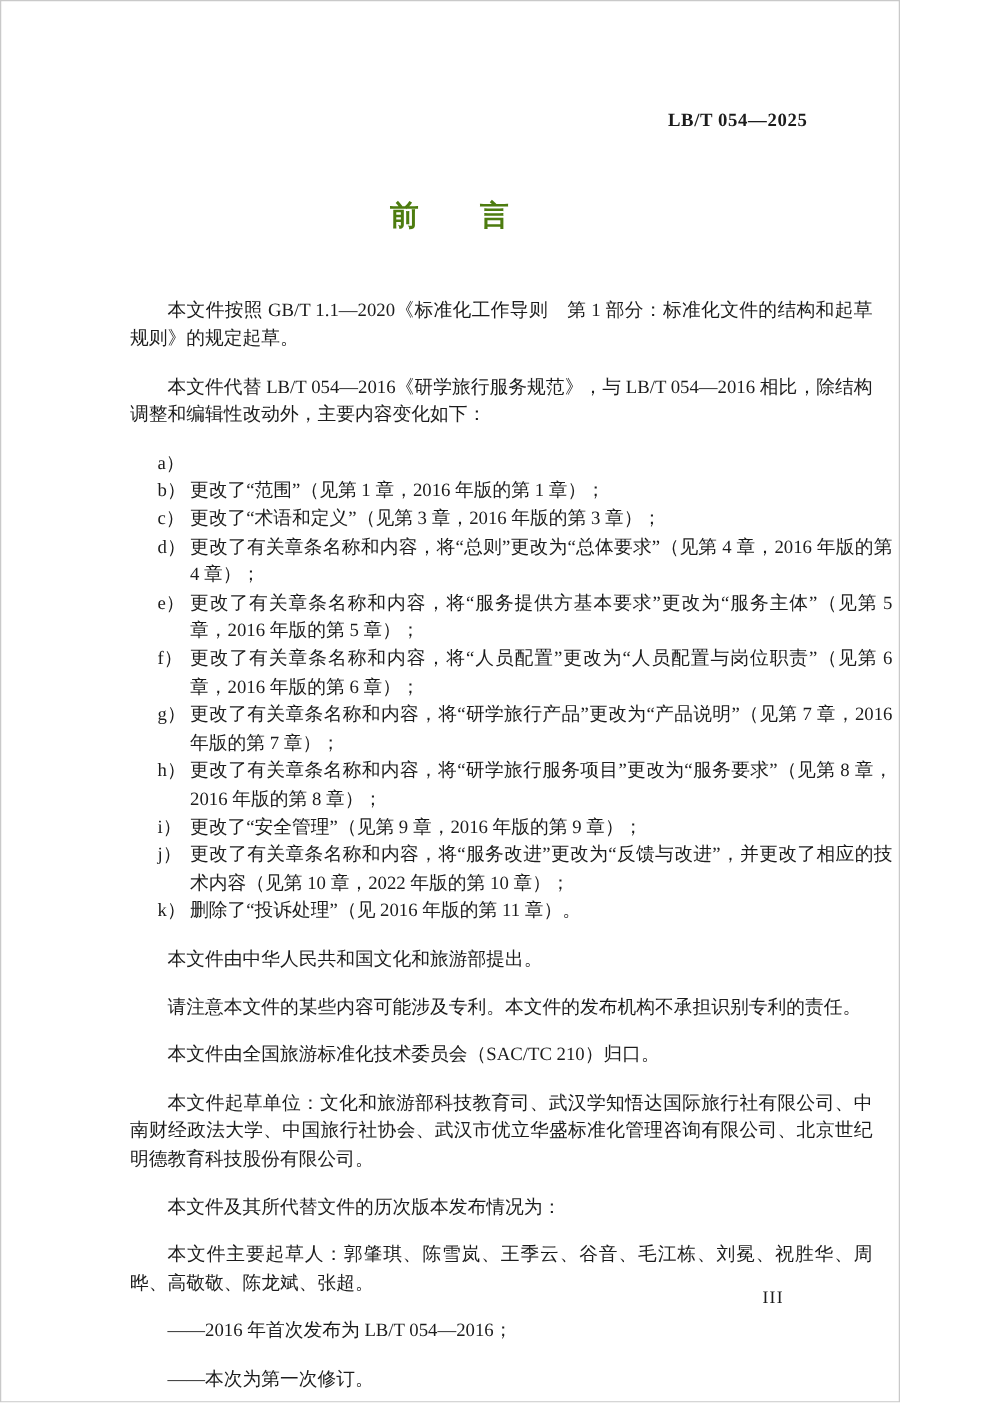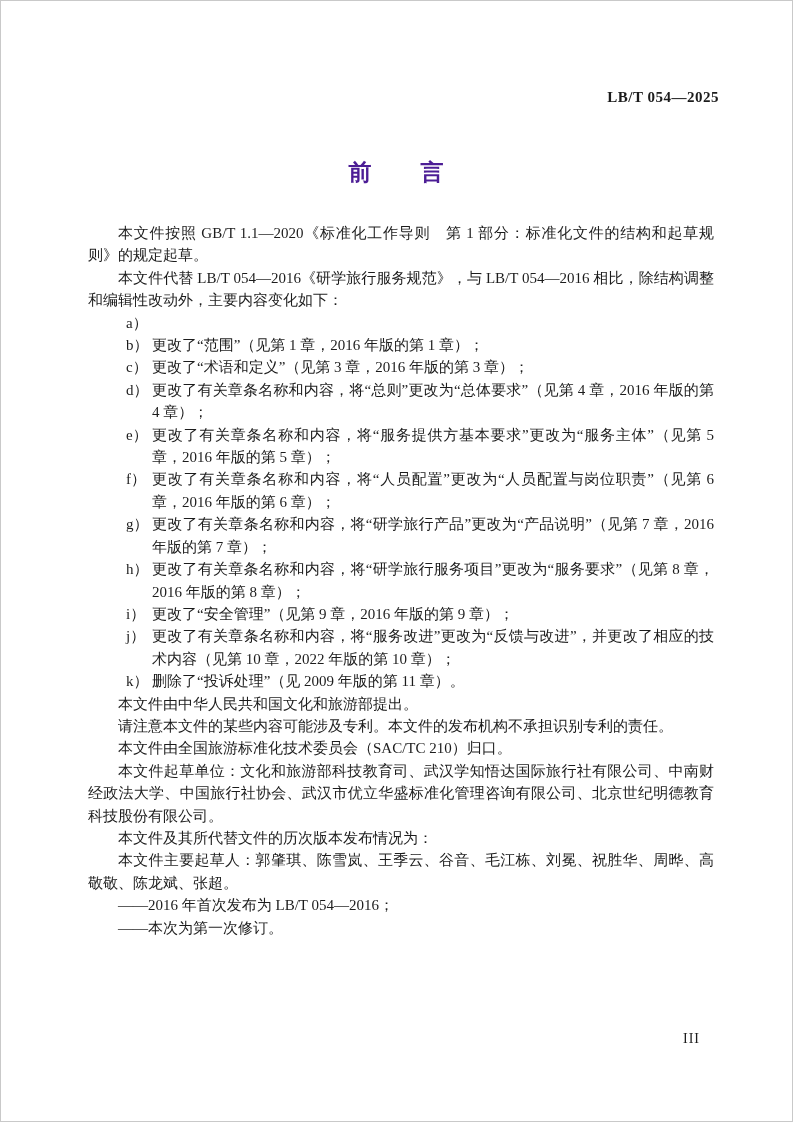--- a/index.html
+++ b/index.html
@@ -2,21 +2,21 @@
 <html><head>
 <meta charset="utf-8">
 <style>
   html, body {
     margin: 0;
     padding: 0;
     background: #ffffff;
   }
   .page {
     position: relative;
-    width: 793px;
+    width: 720px;
     height: 1122px;
     box-sizing: border-box;
     background: #ffffff;
     border: 1px solid #c9c9c9;
     font-family: "Liberation Serif", "DejaVu Serif", serif;
     color: #1c1c1c;
     overflow: hidden;
   }
   .doc-code {
     position: absolute;
@@ -30,33 +30,33 @@
   .fw-title {
     position: absolute;
     top: 156px;
     left: 0;
     right: 0;
     text-align: center;
     font-family: "Liberation Sans", "DejaVu Sans", sans-serif;
     font-size: 23px;
     font-weight: 700;
     letter-spacing: 1px;
-    color: #4c1d95;
+    color: #4d7c0f;
   }
   .content {
     position: absolute;
     top: 221px;
     left: 87px;
     width: 626px;
     font-size: 15px;
     line-height: 22.4px;
     text-align: justify;
   }
   .content p {
-    margin: 0;
+    margin: 16px;
     text-indent: 2em;
   }
   .change-list {
     margin: 0;
   }
   .change-item {
     display: flex;
     padding-left: 38px;
   }
   .change-item .marker {
@@ -125,21 +125,21 @@
       <div class="change-item">
         <span class="marker">i）</span>
         <span class="text">更改了“安全管理”（见第 9 章，2016 年版的第 9 章）；</span>
       </div>
       <div class="change-item">
         <span class="marker">j）</span>
         <span class="text">更改了有关章条名称和内容，将“服务改进”更改为“反馈与改进”，并更改了相应的技术内容（见第 10 章，2022 年版的第 10 章）；</span>
       </div>
       <div class="change-item">
         <span class="marker">k）</span>
-        <span class="text">删除了“投诉处理”（见 2009 年版的第 11 章）。</span>
+        <span class="text">删除了“投诉处理”（见 2016 年版的第 11 章）。</span>
       </div>
     </div>
 
     <p>本文件由中华人民共和国文化和旅游部提出。</p>
     <p>请注意本文件的某些内容可能涉及专利。本文件的发布机构不承担识别专利的责任。</p>
     <p>本文件由全国旅游标准化技术委员会（SAC/TC 210）归口。</p>
     <p>本文件起草单位：文化和旅游部科技教育司、武汉学知悟达国际旅行社有限公司、中南财经政法大学、中国旅行社协会、武汉市优立华盛标准化管理咨询有限公司、北京世纪明德教育科技股份有限公司。</p>
     <p>本文件及其所代替文件的历次版本发布情况为：</p>
     <p>本文件主要起草人：郭肇琪、陈雪岚、王季云、谷音、毛江栋、刘冕、祝胜华、周晔、高敬敬、陈龙斌、张超。</p>
 

